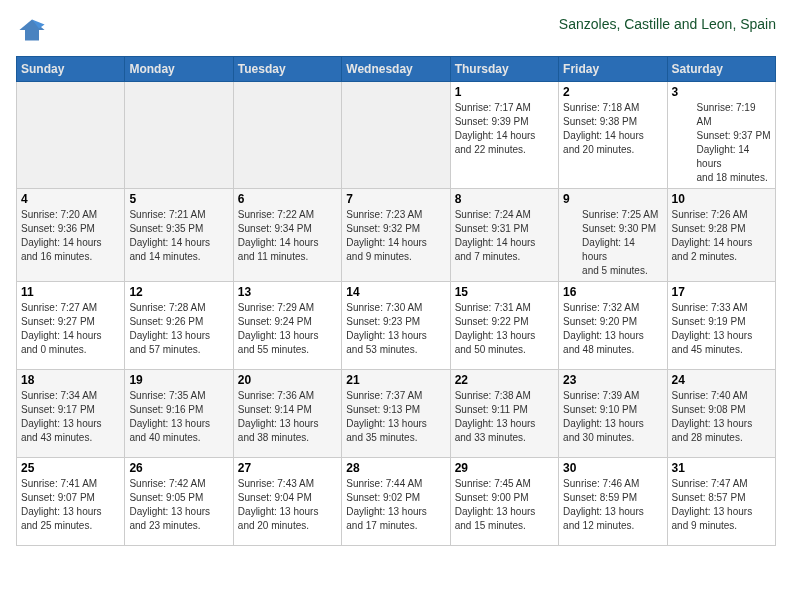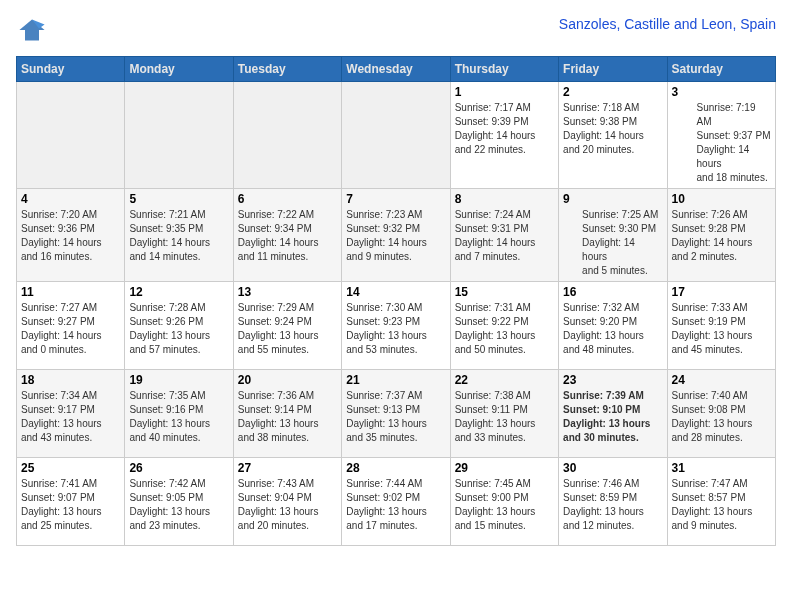--- a/index.html
+++ b/index.html
@@ -37,21 +37,21 @@
     .title-block {
       text-align: right;
     }
     .month-year {
       font-size: 32px;
       font-weight: bold;
       color: #333;
     }
     .location {
       font-size: 14px;
-      color: #1d4ed8;
+      color: #14532d;
     }
     .calendar {
       width: 100%;
       border-collapse: collapse;
       font-size: 11px;
     }
     .calendar th {
       background: #2a6db5;
       color: #e5e5e5;
       padding: 5px 4px;
@@ -279,21 +279,21 @@
         </td>
         <td class="shaded">
           <span class="day-num">22</span>
           <div class="cell-info" style="white-space: pre-line;">Sunrise: 7:38 AM
 Sunset: 9:11 PM
 Daylight: 13 hours
 and 33 minutes.</div>
         </td>
         <td class="shaded">
           <span class="day-num">23</span>
-          <div class="cell-info" style="white-space: pre-line; font-weight: bold;">Sunrise: 7:39 AM
+          <div class="cell-info" style="white-space: pre-line;">Sunrise: 7:39 AM
 Sunset: 9:10 PM
 Daylight: 13 hours
 and 30 minutes.</div>
         </td>
         <td class="shaded">
           <span class="day-num">24</span>
           <div class="cell-info" style="white-space: pre-line;">Sunrise: 7:40 AM
 Sunset: 9:08 PM
 Daylight: 13 hours
 and 28 minutes.</div>

